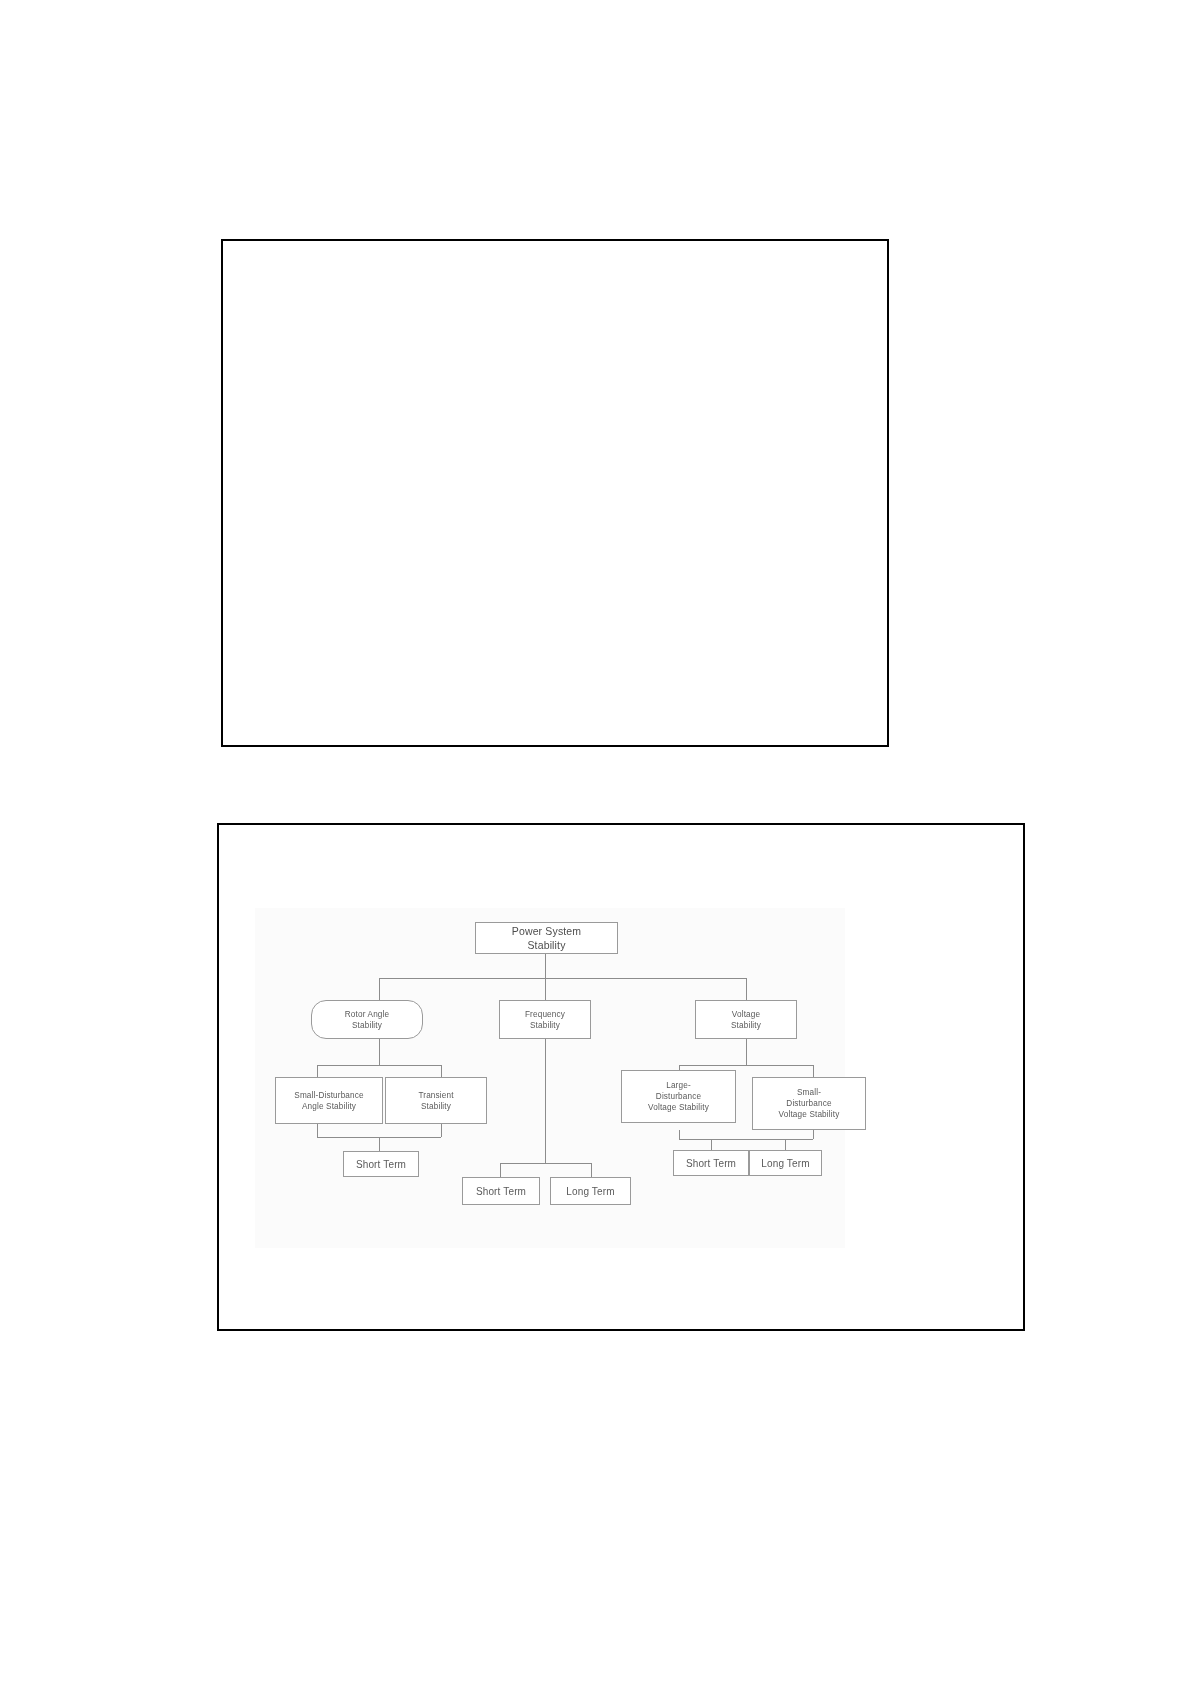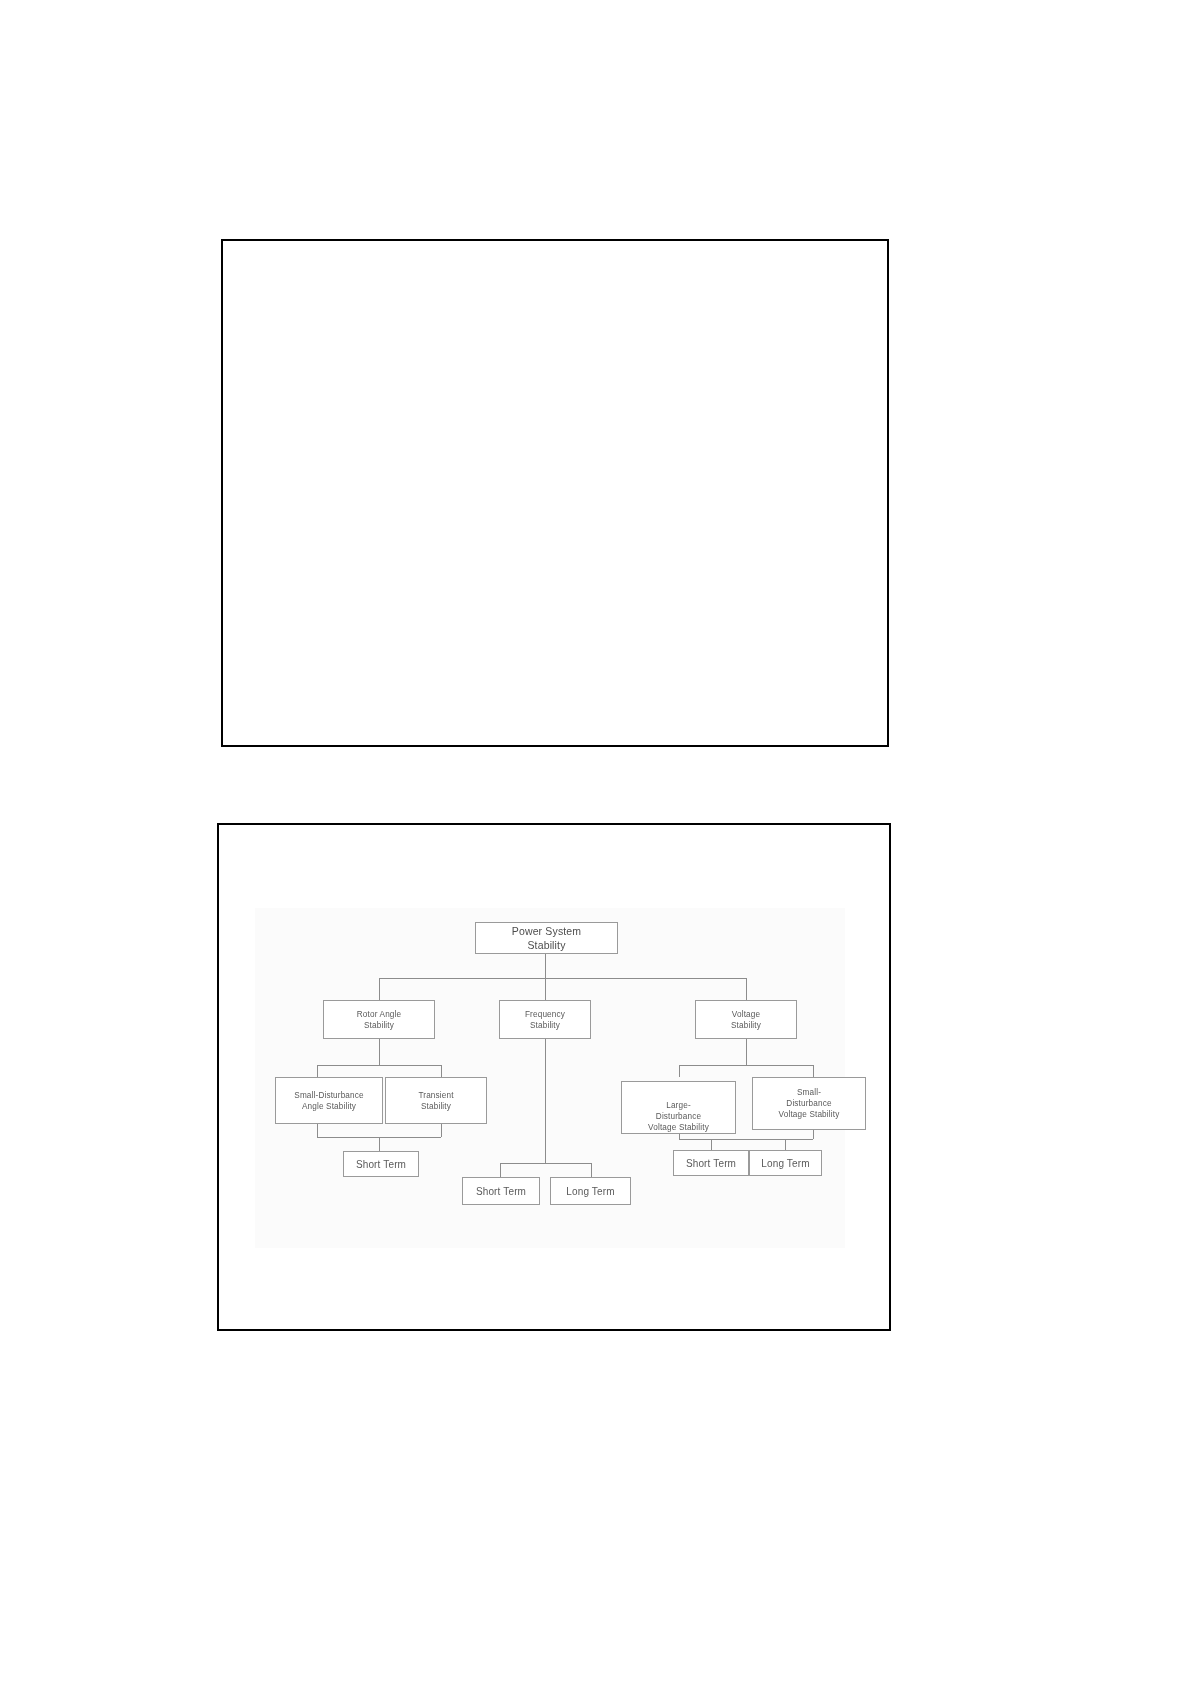--- a/index.html
+++ b/index.html
@@ -25,21 +25,21 @@
   }
   #slide-top {
     left: 221px;
     top: 239px;
     width: 668px;
     height: 508px;
   }
   #slide-bottom {
     left: 217px;
     top: 823px;
-    width: 674px;
+    width: 808px;
     height: 508px;
   }
 
   
   .diagram {
     position: absolute;
     left: 36px;
     top: 83px;
     width: 590px;
     height: 340px;
@@ -127,21 +127,21 @@
     <div class="edge v" style="left:558px; top:222px; height:9px;"></div>
     <div class="edge h" style="left:424px; top:231px; width:134px;"></div>
     <div class="edge v" style="left:456px; top:231px; height:11px;"></div>
     <div class="edge v" style="left:530px; top:231px; height:11px;"></div>
 
     <div class="node root" style="left:220px; top:14px; width:143px; height:32px;">
       <span class="txt">Power System
 Stability</span>
     </div>
 
-    <div class="node" style="left:68px; top:92px; width:112px; height:39px;">
+    <div class="node" style="left:56px; top:92px; width:112px; height:39px;border-radius:15px;">
       <span class="txt">Rotor Angle
 Stability</span>
     </div>
 
     <div class="node" style="left:244px; top:92px; width:92px; height:39px;justify-content:flex-end;">
       <span class="txt">Frequency
 Stability</span>
     </div>
 
     <div class="node" style="left:440px; top:92px; width:102px; height:39px;">
@@ -152,21 +152,21 @@
     <div class="node" style="left:8px; top:169px; width:108px; height:47px;margin-left:12px;">
       <span class="txt">Small-Disturbance
 Angle Stability</span>
     </div>
 
     <div class="node" style="left:130px; top:169px; width:102px; height:47px;">
       <span class="txt">Transient
 Stability</span>
     </div>
 
-    <div class="node" style="left:366px; top:173px; width:115px; height:53px;align-items:flex-end;">
+    <div class="node" style="left:366px; top:162px; width:115px; height:53px;">
       <span class="txt">Large-
 Disturbance
 Voltage Stability</span>
     </div>
 
     <div class="node" style="left:497px; top:169px; width:114px; height:53px;">
       <span class="txt">Small-
 Disturbance
 Voltage Stability</span>
     </div>

